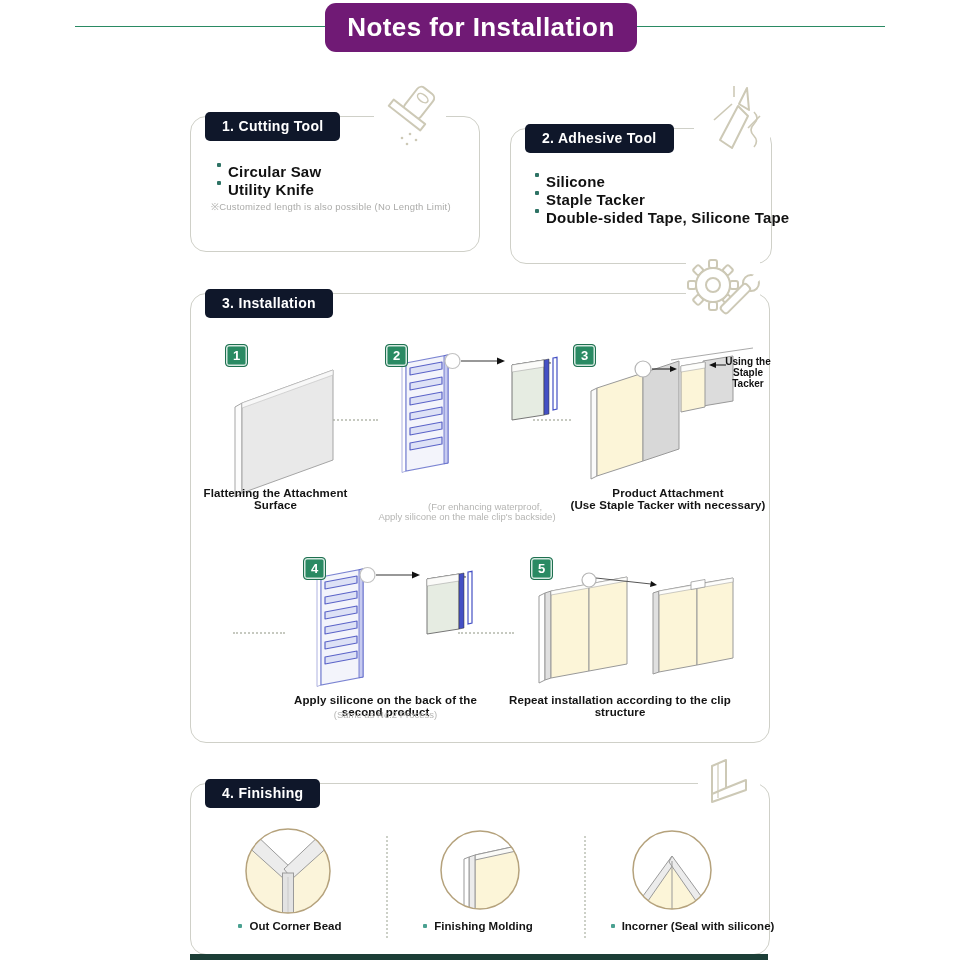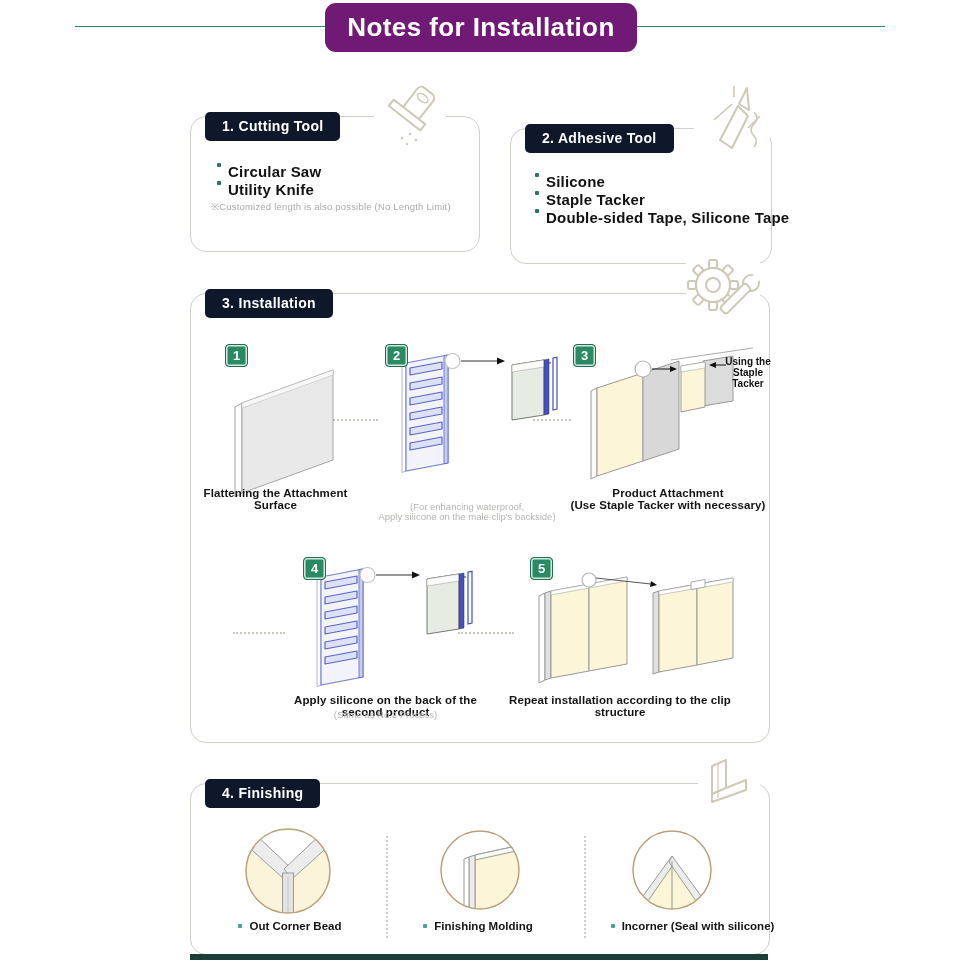--- a/index.html
+++ b/index.html
@@ -222,21 +222,21 @@
     <polygon points="134,31 208,18 208,22 134,35" fill="#fdfdfb" stroke="#999" stroke-width="0.5"></polygon>
     <polygon points="166,22 180,19.5 180,27 166,29.5" fill="#fff" stroke="#999" stroke-width="0.8"></polygon>
   </svg>
 
   <div class="dotted-h" style="left:330px;top:419px;width:48px;"></div>
   <div class="dotted-h" style="left:533px;top:419px;width:38px;"></div>
   <div class="dotted-h" style="left:233px;top:632px;width:52px;"></div>
   <div class="dotted-h" style="left:458px;top:632px;width:56px;"></div>
 
   <div class="cap" style="left:198px;top:487px;width:155px;">Flattening the Attachment Surface</div>
-  <div class="subcap" style="left:372px;top:501px;width:190px;">(For enhancing waterproof,</div>
+  <div class="subcap" style="left:390px;top:501px;width:190px;">(For enhancing waterproof,</div>
   <div class="subcap" style="left:372px;top:511px;width:190px;">Apply silicone on the male clip's backside)</div>
   <div class="cap" style="left:568px;top:487px;width:200px;">Product Attachment</div>
   <div class="cap" style="left:568px;top:499px;width:200px;">(Use Staple Tacker with necessary)</div>
   <div class="cap" style="left:278px;top:694px;width:215px;">Apply silicone on the back of the second product</div>
   <div class="subcap" style="left:278px;top:709px;width:215px;">(Same as No.2 Process)</div>
   <div class="cap" style="left:505px;top:694px;width:230px;text-align:center;">Repeat installation according to the clip structure</div>
 
   <div class="card" style="left:190px;top:783px;width:578px;height:170px;">
     <div class="sec-label">4. Finishing</div>
   </div>

